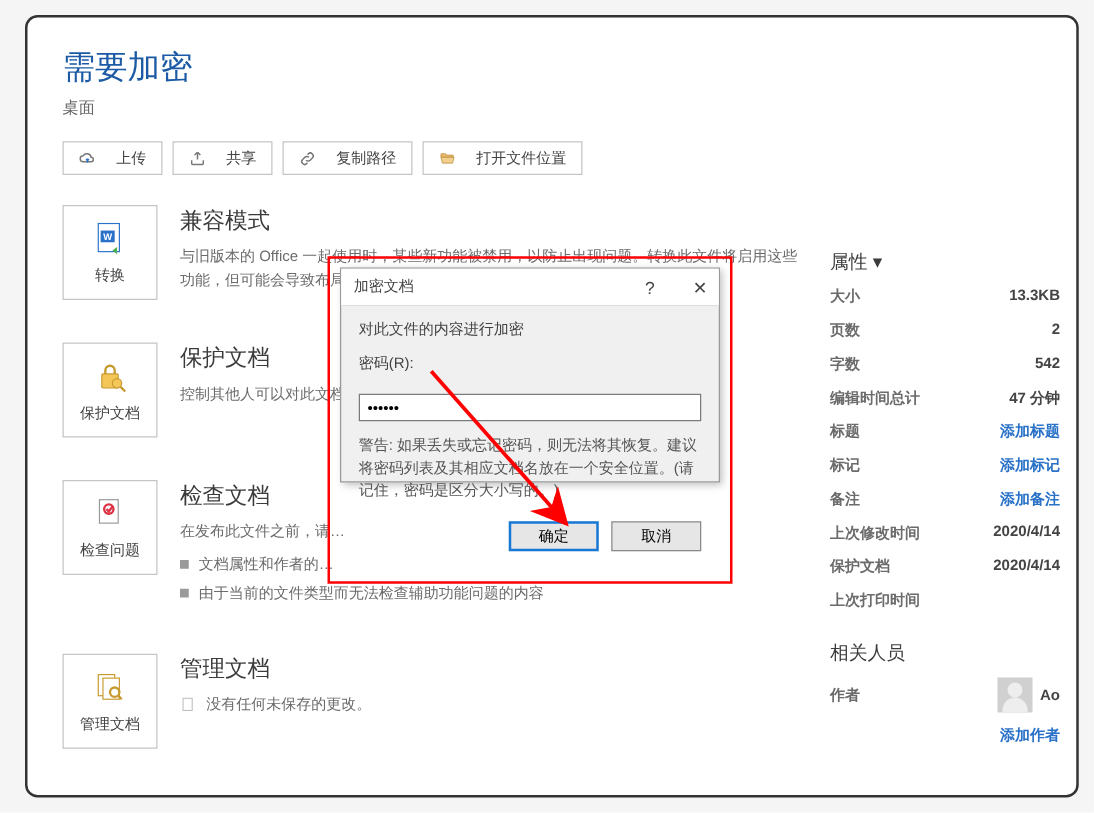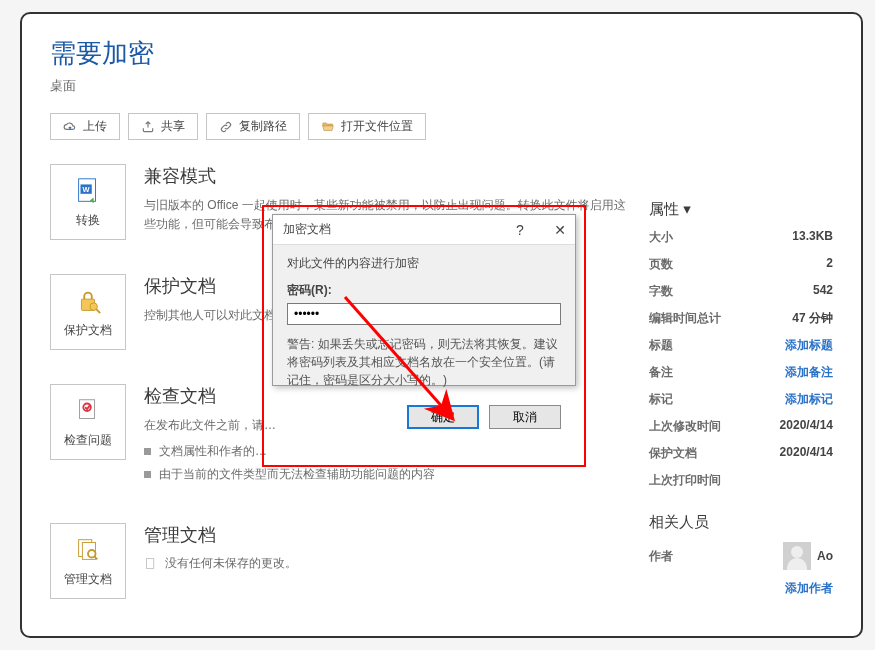--- a/index.html
+++ b/index.html
@@ -12,30 +12,30 @@
   height: 650px;
   overflow: hidden;
   position: relative;
 }
 .panel {
   position: absolute;
   left: 20px; top: 12px; right: 12px; bottom: 12px;
   background: #fff;
   border: 2px solid #333;
   border-radius: 10px;
-  padding: 22px 28px 18px 28px;
+  padding: 22px 13px 18px 28px;
   overflow: hidden;
 }
 
 .page-title { font-size: 26px; color: #1d5aa5; font-weight: 400; }
 .subtitle { color: #666; margin-top: 6px; font-size: 13px; }
 
 .toolbar { margin-top: 18px; display: flex; gap: 8px; }
 .tbtn {
-  display: flex; align-items: center; gap: 6px;
+  display: flex; align-items: center; gap: 16px;
   border: 1px solid #c5c5c5; background: #fff;
   padding: 4px 12px; font-size: 12px; color: #444;
   cursor: pointer;
 }
 .tbtn svg { width:14px; height:14px; }
 
 .content { display:flex; margin-top: 24px; }
 .left { flex: 1; padding-right: 12px; }
 .right { width: 190px; padding-left: 6px; }
 
@@ -73,21 +73,21 @@
   position:absolute; left: 272px; top: 214px; width: 304px; height: 172px;
   background: #f0f0f0; border:1px solid #9a9a9a;
   box-shadow: 2px 2px 6px rgba(0,0,0,0.25);
 }
 .dlg-title { display:flex; align-items:center; background:#fff; border-bottom:1px solid #ddd; height:30px; }
 .dlg-title span { padding-left:10px; font-size:12px; }
 .dlg-title .spacer { flex:1; }
 .dlg-title .tb { width:40px; height:30px; display:flex; align-items:center; justify-content:center; cursor:pointer; font-size:14px; }
 .dlg-body { padding: 10px 14px; font-size:12px; color:#444; }
 .dlg-body .heading { margin-bottom:10px; }
-.dlg-body label { display:block; margin-bottom:4px;font-weight:bold; }
+.dlg-body label { display:block; margin-bottom:16px; }
 .dlg-body input[type=password] {
   width:100%; border:1px solid #7a7a7a; padding:3px 6px; font-size:12px; height:22px;
   background:#fff; outline:none;
 }
 .warn { margin-top:10px; color:#555; line-height:1.5; }
 .dlg-btns { display:flex; justify-content:flex-end; gap:10px; padding: 6px 14px 12px; }
 .dbtn { width:72px; height:24px; border:1px solid #8a8a8a; background:#e6e6e6; font-size:12px; cursor:pointer; }
 .dbtn.primary { border:2px solid #1878d6; }
 
 
@@ -232,26 +232,26 @@
         </div>
       <div class="prop-row">
           <span class="k">编辑时间总计</span>
           <span class="v">47 分钟</span>
         </div>
       <div class="prop-row">
           <span class="k">标题</span>
           <span class="vlink">添加标题</span>
         </div>
       <div class="prop-row">
+          <span class="k">标记</span>
+          <span class="vlink">添加标记</span>
+        </div>
+      <div class="prop-row">
           <span class="k">备注</span>
           <span class="vlink">添加备注</span>
-        </div>
-      <div class="prop-row">
-          <span class="k">标记</span>
-          <span class="vlink">添加标记</span>
         </div>
 
       <div class="prop-row">
           <span class="k">上次修改时间</span>
           <span class="v">2020/4/14</span>
         </div>
       <div class="prop-row">
           <span class="k">保护文档</span>
           <span class="v">2020/4/14</span>
         </div>

